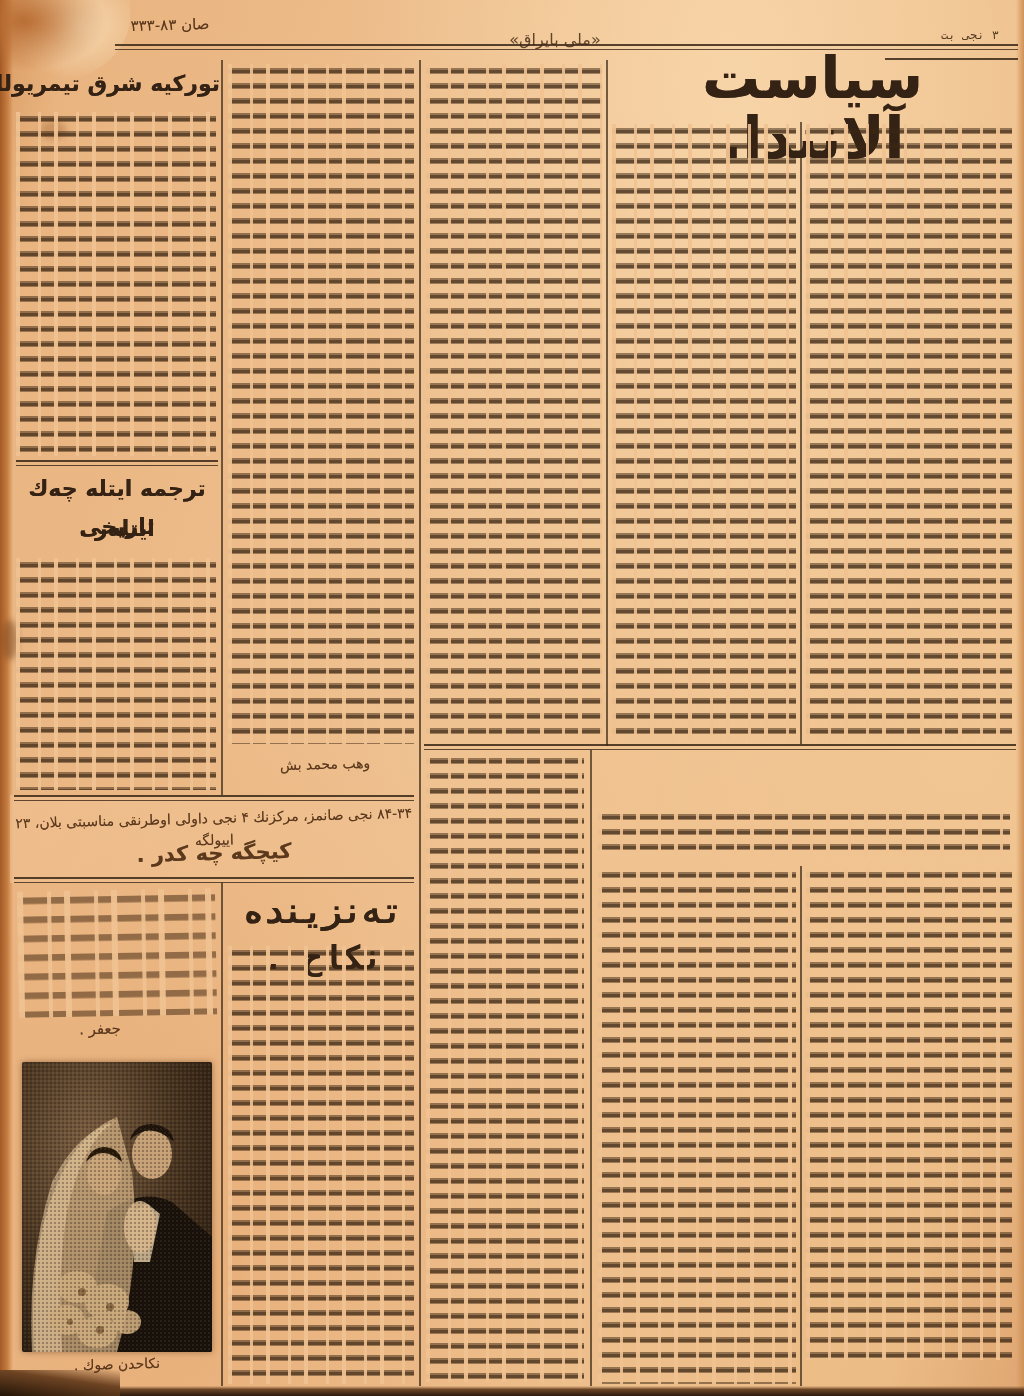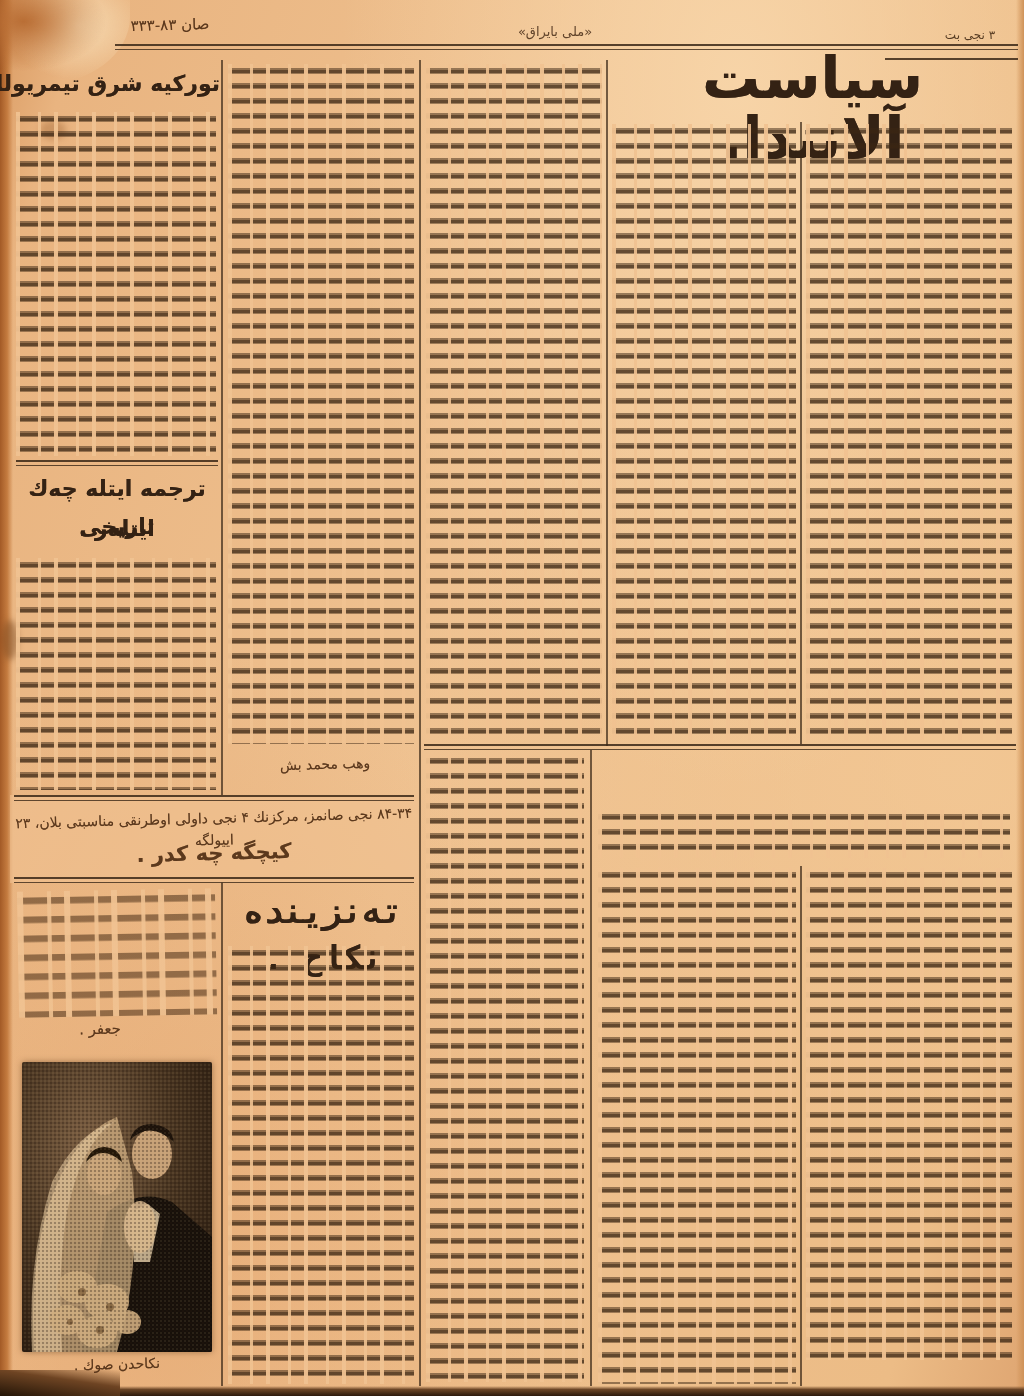--- a/index.html
+++ b/index.html
@@ -69,22 +69,22 @@
 
   <div class="edge-left"></div>
   <div class="corner-tear"></div>
   <div class="edge-right"></div>
   <div class="edge-bottom"></div>
   <div class="corner-bl"></div>
   <div class="stain" style="left:2px;top:620px;width:16px;height:40px;background:rgba(120,70,30,.5);"></div>
   <div class="stain" style="left:40px;top:120px;width:26px;height:20px;background:rgba(150,90,40,.35);"></div>
 
   <div class="abs ar hand" style="left:110px;top:16px;width:120px;font-size:15px;">صان ۸۳-۳۳۳</div>
-  <div class="abs ar" style="left:470px;top:24px;width:170px;font-size:13px;color:rgba(70,44,22,.85);">«ملی بایراق»</div>
-  <div class="abs ar" style="left:930px;top:28px;width:80px;font-size:12px;color:rgba(70,44,22,.9);">۳ نجی بت</div>
+  <div class="abs ar" style="left:470px;top:30px;width:170px;font-size:16px;color:rgba(70,44,22,.85);">«ملی بایراق»</div>
+  <div class="abs ar" style="left:930px;top:28px;width:80px;font-size:12px;color:rgba(70,44,22,.9);font-family:Liberation Mono, monospace;">۳ نجی بت</div>
   <div class="dr" style="left:115px;top:44px;width:903px;"></div>
   <div class="sr" style="left:885px;top:58px;width:133px;"></div>
 
   <div class="vr" style="left:221px;top:60px;height:735px;"></div>
   <div class="vr" style="left:221px;top:882px;height:504px;"></div>
   <div class="vr" style="left:419px;top:60px;height:1326px;"></div>
   <div class="vr" style="left:606px;top:60px;height:686px;"></div>
   <div class="vr" style="left:590px;top:750px;height:636px;"></div>
   <div class="vr" style="left:800px;top:122px;height:622px;"></div>
   <div class="vr" style="left:800px;top:866px;height:520px;"></div>

